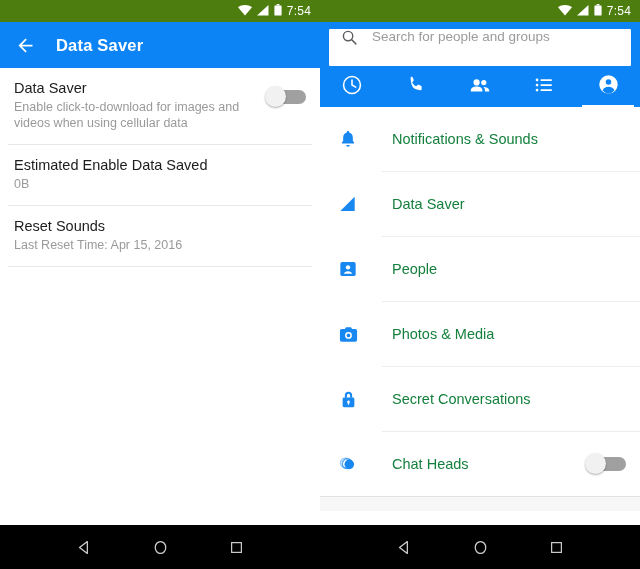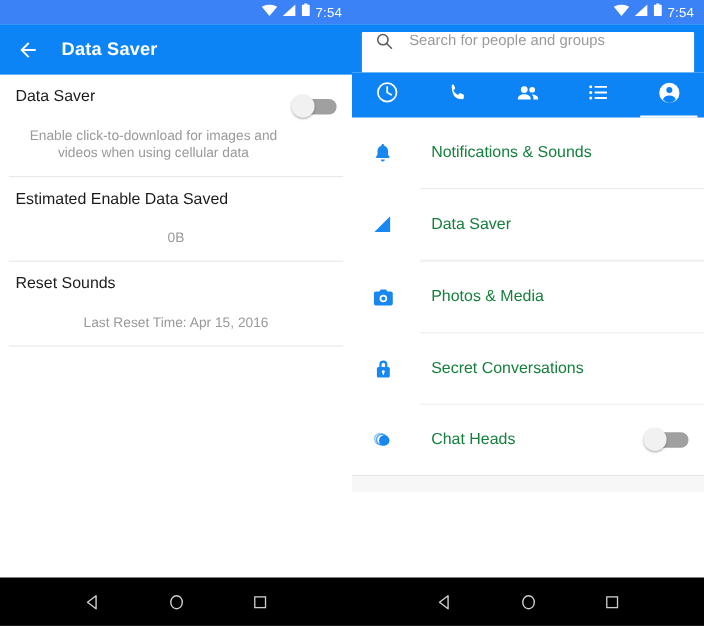--- a/index.html
+++ b/index.html
@@ -11,21 +11,21 @@
   }
   .screen { position:relative; width:640px; height:569px; }
 
   
   .pane { position:absolute; top:0; width:320px; height:525px; background:#ffffff; overflow:hidden; }
   .pane-left  { left:0; }
   .pane-right { left:320px; }
 
   
   .statusbar {
-    height:22px; background:#3b82f6;
+    height:22px; background:#4d7c0f;
     display:flex; align-items:center; justify-content:flex-end;
     padding-right:9px; gap:5px;
   }
   .sb-time { color:#ffffff; font-size:12px; letter-spacing:.2px; }
   .sb-icon { display:block; }
 
   
   .toolbar {
     height:46px; background:#0d84f5;
     display:flex; align-items:center; padding-left:14px; gap:20px;
@@ -36,21 +36,21 @@
   
   .settings-list { background:#ffffff; }
   .srow {
     position:relative;
     padding:11px 14px 13px 14px;
     display:flex; align-items:flex-start; justify-content:space-between;
   }
   .srow-texts { flex:1; min-width:0; }
   .srow-title { font-size:14.5px; color:#1c1c1c; line-height:18px; }
   .srow-sub {
-    font-size:12.5px; color:#9a9a9a; line-height:16px; margin-top:18px;text-align:center;
+    font-size:12.5px; color:#9a9a9a; line-height:16px; margin-top:2px;
   }
   .divider { height:1px; background:#e8e8e8; margin:0 8px; }
 
   
   .switch { position:relative; width:41px; height:22px; margin-top:7px; flex:0 0 auto; }
   .switch .track {
     position:absolute; right:0; top:4px;
     width:32px; height:14px; border-radius:7px; background:#a0a0a0;
   }
   .switch .knob {
@@ -269,20 +269,30 @@
       <div class="mrow">
         <span class="mrow-icon">
           <svg width="20" height="20" viewBox="0 0 24 24">
               <path d="M20 3.2v17.2H2.8z" fill="#1887f0"></path>
             </svg>
         </span>
         <span class="mrow-label">Data Saver</span>
       </div>
       <div class="mdivider"></div>
 
+      <div class="mrow">
+        <span class="mrow-icon">
+          <svg width="20" height="20" viewBox="0 0 24 24">
+              <rect x="2.8" y="3.6" width="18.4" height="16.8" rx="2.2" fill="#1887f0"></rect>
+              <circle cx="12" cy="10" r="2.6" fill="#fff"></circle>
+              <path d="M7 17.6c.5-2 2.5-3 5-3s4.5 1 5 3z" fill="#fff"></path>
+            </svg>
+        </span>
+        <span class="mrow-label">People</span>
+      </div>
       <div class="mdivider"></div>
 
       <div class="mrow">
         <span class="mrow-icon">
           <svg width="21" height="21" viewBox="0 0 24 24">
               <path d="M9.2 3.6h5.6l1.3 2h3.7a2 2 0 0 1 2 2v10.7a2 2 0 0 1-2 2H4.2a2 2 0 0 1-2-2V7.6a2 2 0 0 1 2-2h3.7z" fill="#1887f0"></path>
               <circle cx="12" cy="13" r="3.9" fill="#fff"></circle>
               <circle cx="12" cy="13" r="2.1" fill="#1887f0"></circle>
             </svg>
         </span>

